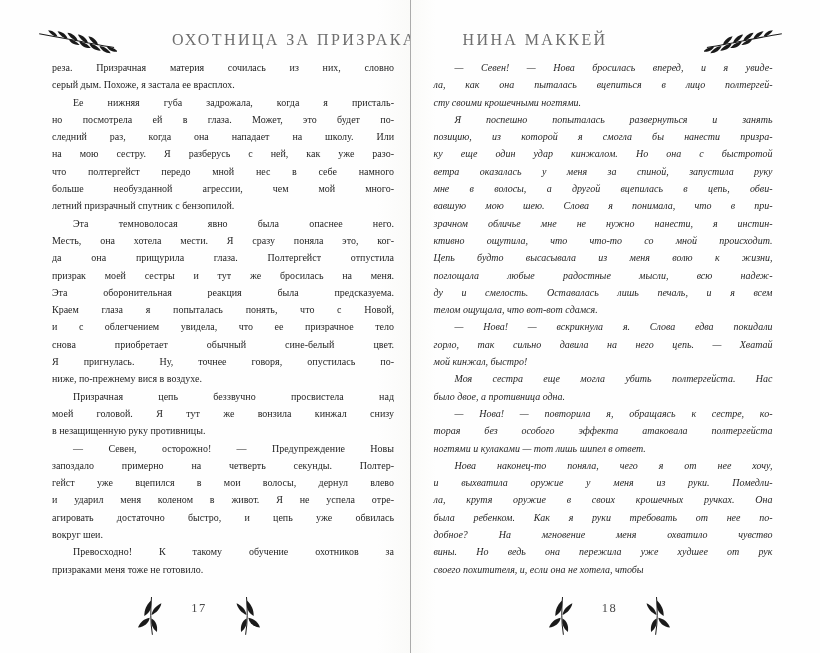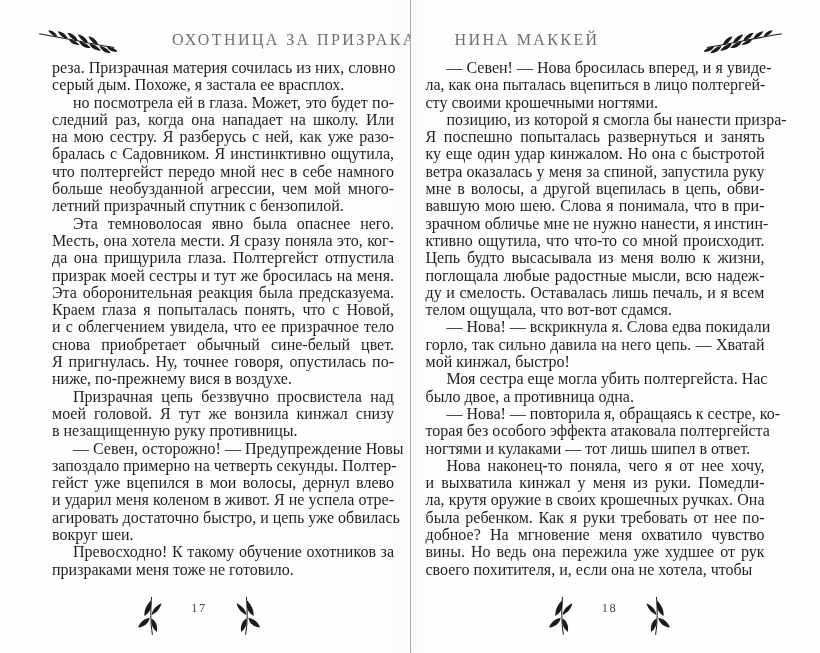--- a/index.html
+++ b/index.html
@@ -30,40 +30,40 @@
     top: 31px;
     font-size: 16px;
     letter-spacing: 2.4px;
     color: #6e6e6e;
     white-space: nowrap;
   }
   .page.left .running-head {
     left: 172px; width: 205px; text-align: center;
   }
   .page.right .running-head {
-    left: 44px; text-align: left;
+    left: 52px; text-align: left;
   }
   
   .branch {
     position: absolute;
     top: 21px;
     width: 80px; height: 37px;
   }
   .page.left  .branch { left: 37px; transform: scaleX(-1); }
   .page.right .branch { right: 36px; }
   
   .text-block {
     position: absolute;
     top: 59px;
     color: #1f1f1f;
-    font-size: 16px;
+    font-size: 10px;
     line-height: 17.3px;
   }
   .page.left  .text-block { left: 52px; width: 342px; }
-  .page.right .text-block { left: 15px; width: 339px; }
+  .page.right .text-block { left: 23px; width: 339px; font-style: italic; }
   .para { margin: 0; }
   .line {
     text-align: justify;
     text-align-last: justify;
     white-space: nowrap;
   }
   .line.last { text-align-last: left; }
   .para.indent .line:first-child { text-indent: 21px; }
   
   .folio {
@@ -123,24 +123,24 @@
       <use href="#branch-shape"></use>
     </svg>
     <div class="running-head">ОХОТНИЦА ЗА ПРИЗРАКАМИ</div>
 
     <div class="text-block">
         <div class="para">
           <div class="line">реза. Призрачная материя сочилась из них, словно</div>
           <div class="line last">серый дым. Похоже, я застала ее врасплох.</div>
         </div>
         <div class="para indent">
+          <div class="line">Ее нижняя губа задрожала, когда я присталь-</div>
           <div class="line">но посмотрела ей в глаза. Может, это будет по-</div>
           <div class="line">следний раз, когда она нападает на школу. Или</div>
           <div class="line">на мою сестру. Я разберусь с ней, как уже разо-</div>
-          <div class="line">бралась с Садовником. Я инстинктивно ощутила,</div>
           <div class="line">что полтергейст передо мной нес в себе намного</div>
           <div class="line">больше необузданной агрессии, чем мой много-</div>
           <div class="line last">летний призрачный спутник с бензопилой.</div>
         </div>
         <div class="para indent">
           <div class="line">Эта темноволосая явно была опаснее него.</div>
           <div class="line">Месть, она хотела мести. Я сразу поняла это, ког-</div>
           <div class="line">да она прищурила глаза. Полтергейст отпустила</div>
           <div class="line">призрак моей сестры и тут же бросилась на меня.</div>
           <div class="line">Эта оборонительная реакция была предсказуема.</div>
@@ -186,22 +186,22 @@
     </svg>
     <div class="running-head">НИНА МАККЕЙ</div>
 
     <div class="text-block">
         <div class="para indent">
           <div class="line">— Севен! — Нова бросилась вперед, и я увиде-</div>
           <div class="line">ла, как она пыталась вцепиться в лицо полтергей-</div>
           <div class="line last">сту своими крошечными ногтями.</div>
         </div>
         <div class="para indent">
+          <div class="line">Я поспешно попыталась развернуться и занять</div>
           <div class="line">позицию, из которой я смогла бы нанести призра-</div>
-          <div class="line">Я поспешно попыталась развернуться и занять</div>
           <div class="line">ку еще один удар кинжалом. Но она с быстротой</div>
           <div class="line">ветра оказалась у меня за спиной, запустила руку</div>
           <div class="line">мне в волосы, а другой вцепилась в цепь, обви-</div>
           <div class="line">вавшую мою шею. Слова я понимала, что в при-</div>
           <div class="line">зрачном обличье мне не нужно нанести, я инстин-</div>
           <div class="line">ктивно ощутила, что что-то со мной происходит.</div>
           <div class="line">Цепь будто высасывала из меня волю к жизни,</div>
           <div class="line">поглощала любые радостные мысли, всю надеж-</div>
           <div class="line">ду и смелость. Оставалась лишь печаль, и я всем</div>
           <div class="line last">телом ощущала, что вот-вот сдамся.</div>
@@ -215,21 +215,21 @@
           <div class="line">Моя сестра еще могла убить полтергейста. Нас</div>
           <div class="line last">было двое, а противница одна.</div>
         </div>
         <div class="para indent">
           <div class="line">— Нова! — повторила я, обращаясь к сестре, ко-</div>
           <div class="line">торая без особого эффекта атаковала полтергейста</div>
           <div class="line last">ногтями и кулаками — тот лишь шипел в ответ.</div>
         </div>
         <div class="para indent">
           <div class="line">Нова наконец-то поняла, чего я от нее хочу,</div>
-          <div class="line">и выхватила кинжал у меня из руки. Помедли-</div>
+          <div class="line">и выхватила оружие у меня из руки. Помедли-</div>
           <div class="line">ла, крутя оружие в своих крошечных ручках. Она</div>
           <div class="line">была ребенком. Как я руки требовать от нее по-</div>
           <div class="line">добное? На мгновение меня охватило чувство</div>
           <div class="line">вины. Но ведь она пережила уже худшее от рук</div>
           <div class="line last">своего похитителя, и, если она не хотела, чтобы</div>
         </div>
       </div>
 
     <div class="folio">
       <svg class="sprig" viewBox="0 0 30 46" aria-hidden="true">

